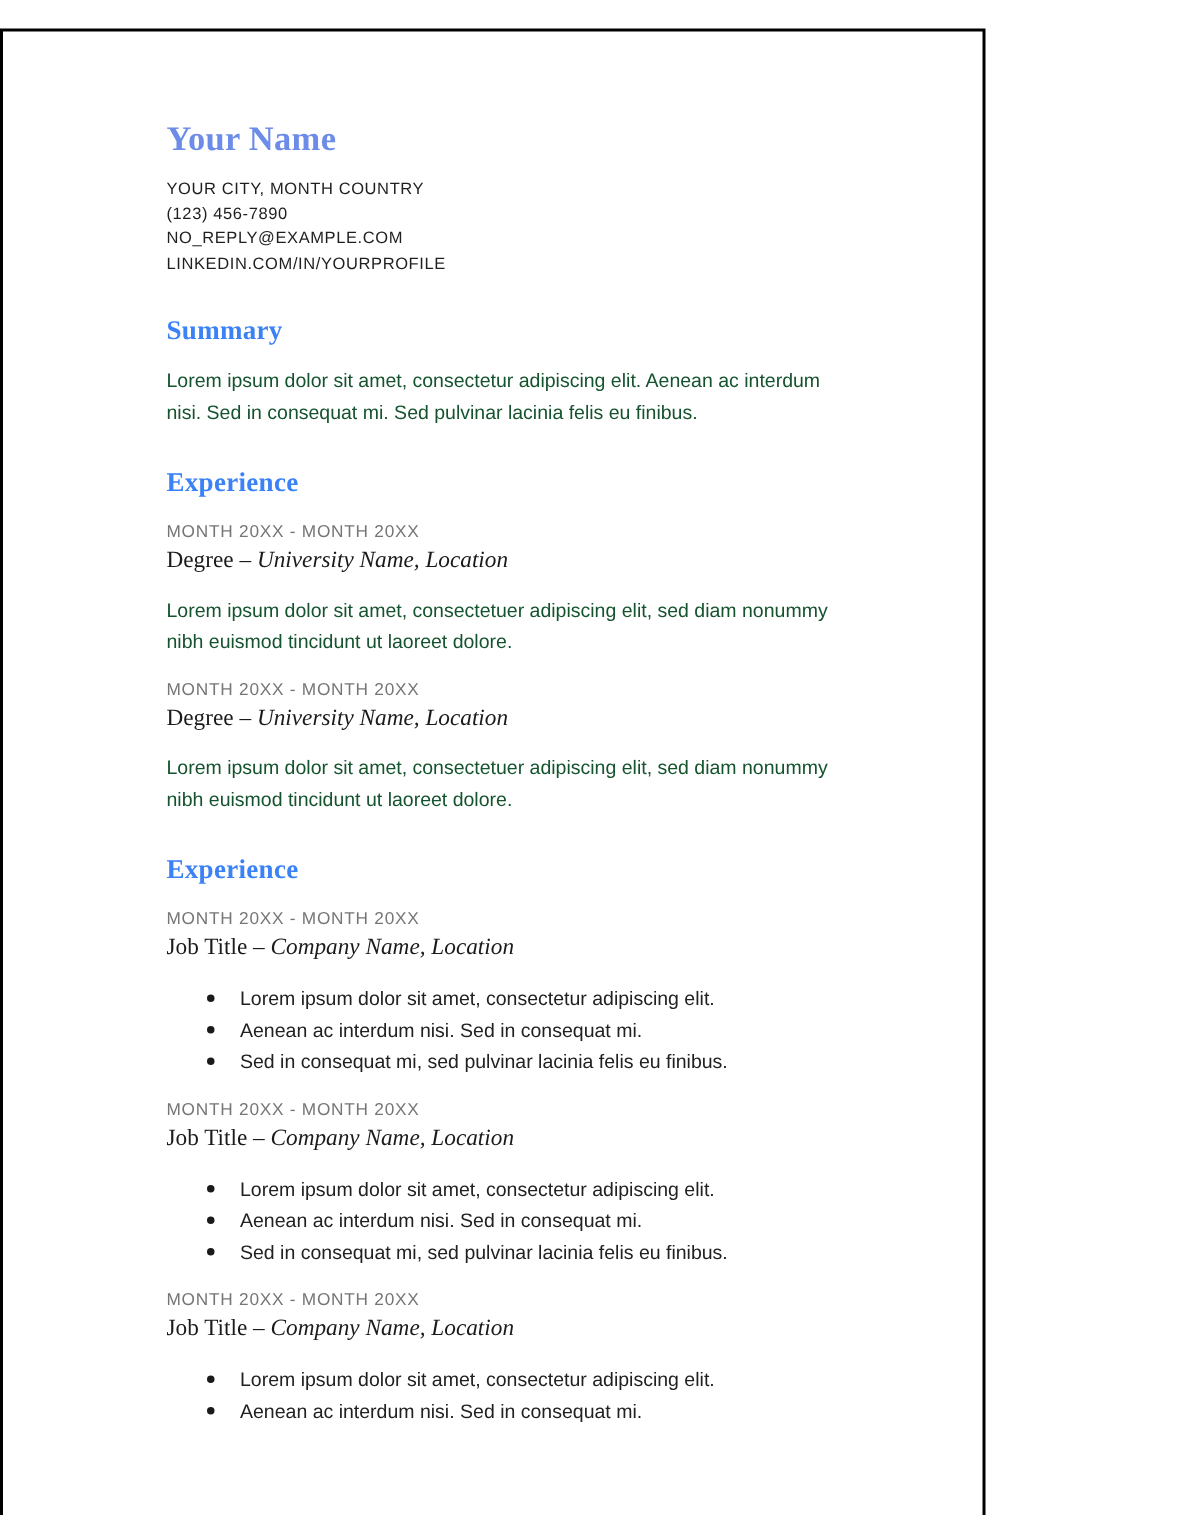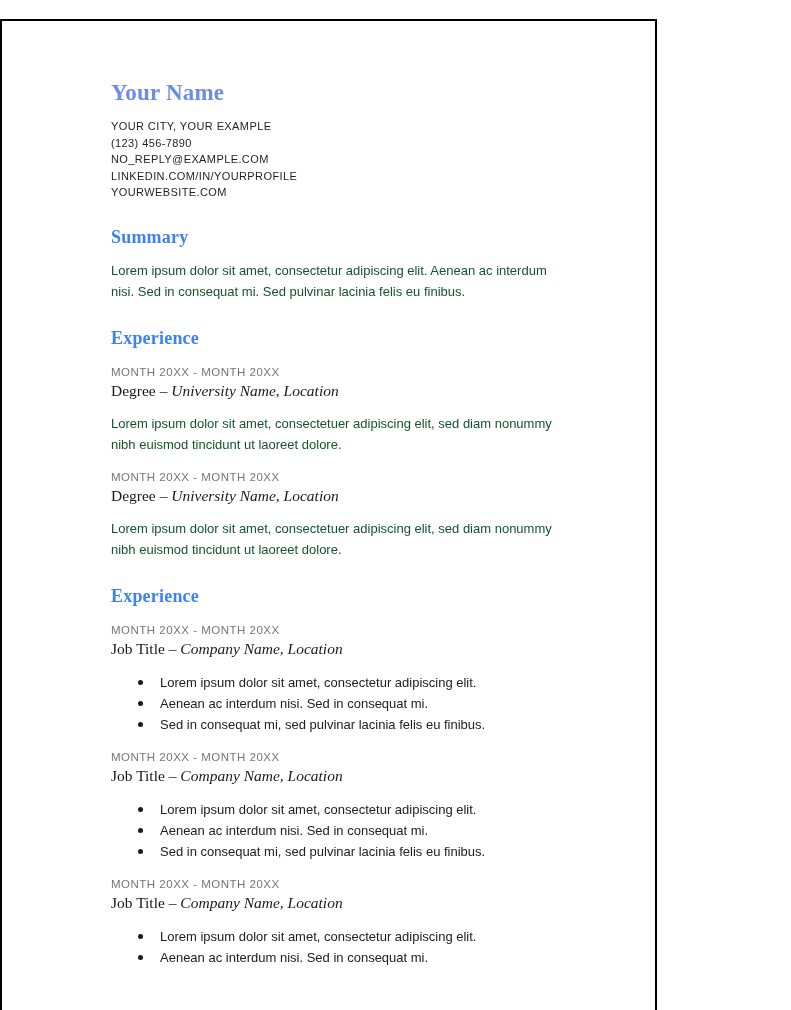--- a/index.html
+++ b/index.html
@@ -95,25 +95,24 @@
   }
 </style>
 </head>
 <body>
 
 <div class="page">
 
   <h1 class="name">Your Name</h1>
 
   <div class="contact">
-    <div class="contact-line">YOUR CITY, YOUR EXAMPLE</div>
+    <div class="contact-line">YOUR CITY, MONTH COUNTRY</div>
     <div class="contact-line">(123) 456-7890</div>
     <div class="contact-line">NO_REPLY@EXAMPLE.COM</div>
     <div class="contact-line">LINKEDIN.COM/IN/YOURPROFILE</div>
-    <div class="contact-line">YOURWEBSITE.COM</div>
   </div>
 
   <h2 class="section-heading">Summary</h2>
   <p class="body-text">Lorem ipsum dolor sit amet, consectetur adipiscing elit. Aenean ac interdum nisi. Sed in consequat mi. Sed pulvinar lacinia felis eu finibus.</p>
 
   <h2 class="section-heading">Experience</h2>
 
   <div class="entry" style="margin-top:16px;">
     <div class="entry-dates">MONTH  20XX - MONTH 20XX</div>
     <div class="entry-title-line"><span class="entry-title">Degree</span> <span class="entry-sep">–</span> <span class="entry-subtitle">University Name, Location</span></div>

